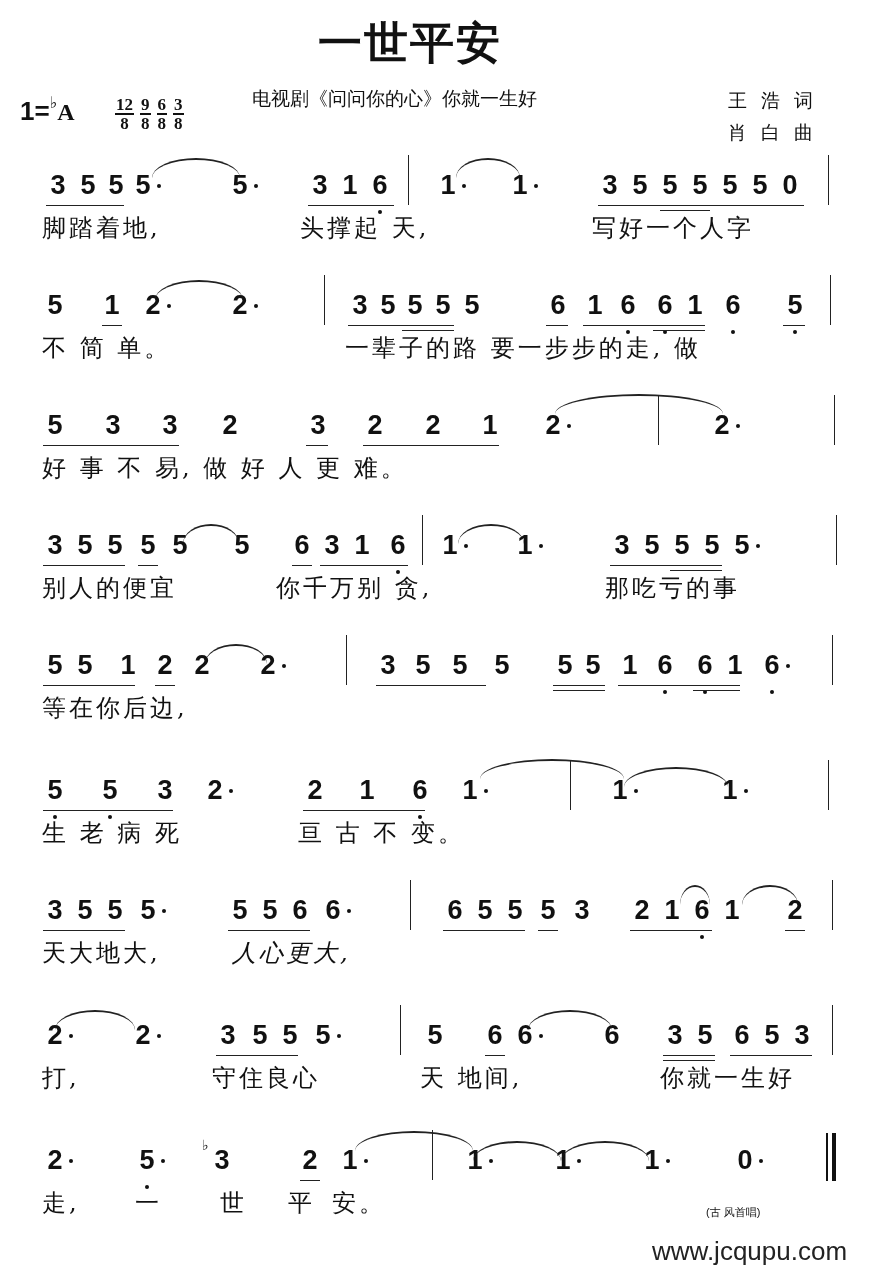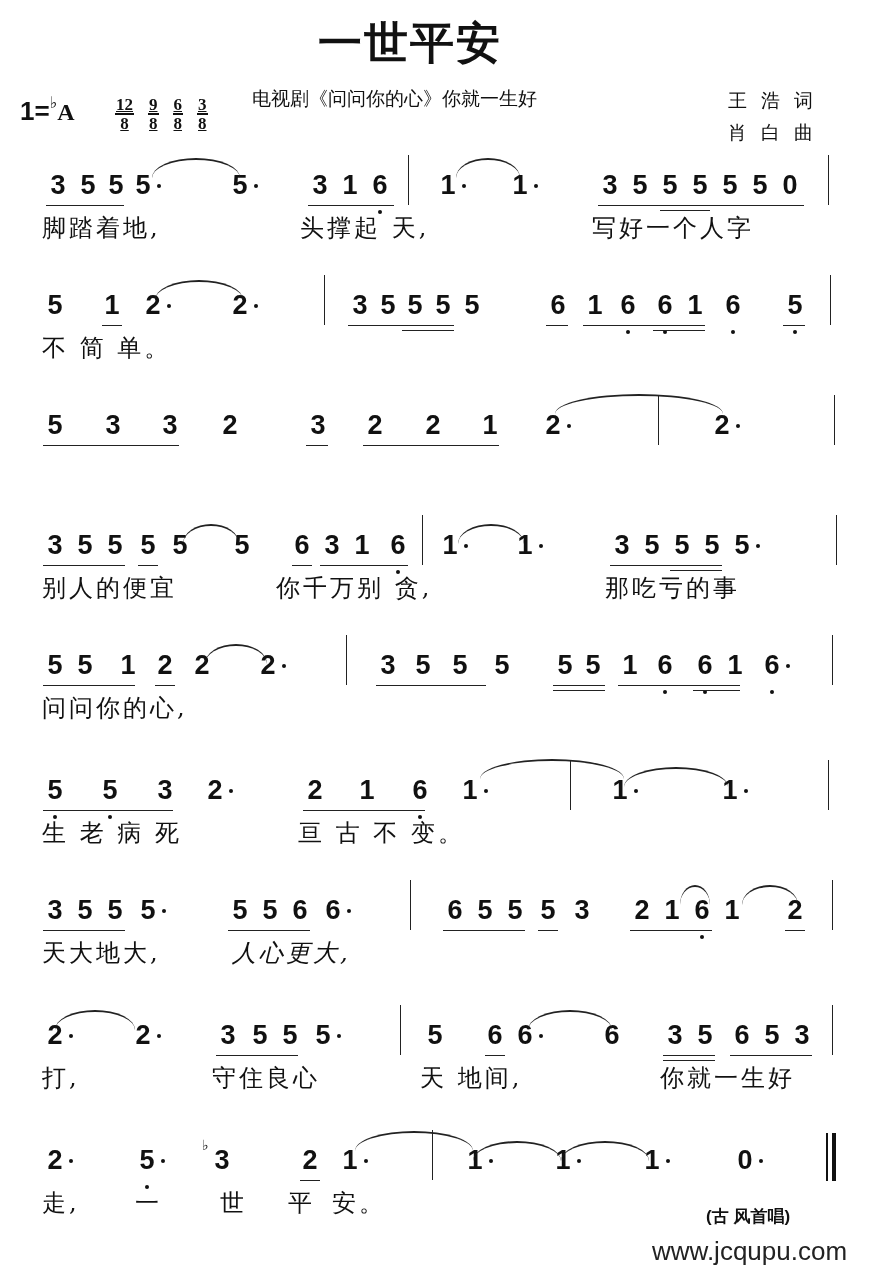--- a/index.html
+++ b/index.html
@@ -1,38 +1,38 @@
 <!DOCTYPE html>
 <html><head>
 <meta charset="utf-8">
 <style>
   html,body{margin:0;padding:0;background:#fff;}
   body{width:882px;height:1276px;position:relative;overflow:hidden;font-family:"Liberation Sans",sans-serif;color:#111;}
   .title{position:absolute;left:318px;top:14px;font-size:44px;font-weight:bold;letter-spacing:2px;font-family:"DejaVu Sans",sans-serif;}
   .key{position:absolute;left:20px;top:96px;font-size:26px;font-weight:bold;font-family:"Liberation Sans",sans-serif;}
   .key .flat{font-size:16px;position:relative;top:-12px;font-weight:normal;}
   .key .A{font-family:"Liberation Serif",serif;font-weight:bold;font-size:24px;}
-  .meters{position:absolute;left:115px;top:96px;display:flex;gap:14px;text-decoration:underline;}
+  .meters{position:absolute;left:115px;top:96px;display:flex;gap:6px;}
   .frac{display:flex;flex-direction:column;align-items:center;font-family:"Liberation Serif",serif;font-weight:bold;font-size:17px;line-height:17px;}
   .frac .num{border-bottom:2px solid #111;padding:0 1px;}
   .subtitle{position:absolute;left:252px;top:86px;font-size:19px;font-family:"DejaVu Serif",serif;}
   .credits{position:absolute;left:728px;top:84px;font-size:19px;font-family:"DejaVu Serif",serif;line-height:32px;}
   .credits div{letter-spacing:14px;}
   .row{position:absolute;left:0;width:882px;height:120px;}
   .note{position:absolute;font-size:27px;font-weight:bold;font-family:"Liberation Sans",sans-serif;width:20px;text-align:center;}
   .note .dot{position:absolute;left:24px;top:14px;width:4px;height:4px;background:#111;border-radius:50%;}
   .note .low{position:absolute;left:8px;width:4px;height:4px;background:#111;border-radius:50%;}
   .note .acc{position:absolute;left:-10px;top:-8px;font-size:14px;font-weight:normal;}
   .uline{position:absolute;height:0;border-top:1.5px solid #222;}
   .bar{position:absolute;width:0;border-left:1.5px solid #222;}
   .bar.dbl{border-left:2px solid #111;}
   .bar.dbl2{border-left:4px solid #111;}
   .lyric{position:absolute;font-size:24px;font-family:"DejaVu Serif",serif;letter-spacing:3px;white-space:nowrap;}
   .slur{position:absolute;border-top:2px solid #222;border-radius:50% 50% 0 0 / 100% 100% 0 0;height:18px;}
-  .singer{position:absolute;left:706px;top:1205px;font-size:17px;font-weight:bold;}
+  .singer{position:absolute;left:706px;top:1205px;font-size:11px;font-weight:normal;}
   .site{position:absolute;left:652px;top:1236px;font-size:26px;color:#222;font-family:"Liberation Sans",sans-serif;}
 </style>
 </head>
 <body>
 
 <div class="title">一世平安</div>
 
 <div class="key">
   <span>1=</span><span class="flat">♭</span><span class="A">A</span>
 </div>
@@ -115,38 +115,40 @@
       <div class="uline" style="left: 348px; width: 106px; top: 55px;"></div>
       <div class="uline" style="left: 402px; width: 52px; top: 60px;"></div>
       <div class="uline" style="left: 546px; width: 22px; top: 55px;"></div>
       <div class="uline" style="left: 583px; width: 122px; top: 55px;"></div>
       <div class="uline" style="left: 653px; width: 52px; top: 60px;"></div>
       <div class="uline" style="left: 783px; width: 22px; top: 55px;"></div>
       <div class="bar" style="left: 324px; top: 5px; height: 50px;"></div>
       <div class="bar" style="left: 830px; top: 5px; height: 50px;"></div>
       <div class="slur" style="left: 155px; width: 88px; top: 10px;"></div>
       <div class="lyric" style="left: 42px; top: 62px;">不  简 单。</div>
+      <div class="lyric" style="left: 345px; top: 62px;">一辈子的路  要一步步的走, 做</div>
     </div>
     <div class="row" style="top: 390px;">
       <div class="note" style="left: 45px; top: 20px;">5</div>
       <div class="note" style="left: 103px; top: 20px;">3</div>
       <div class="note" style="left: 160px; top: 20px;">3</div>
       <div class="note" style="left: 220px; top: 20px;">2</div>
       <div class="note" style="left: 308px; top: 20px;">3</div>
       <div class="note" style="left: 365px; top: 20px;">2</div>
       <div class="note" style="left: 423px; top: 20px;">2</div>
       <div class="note" style="left: 480px; top: 20px;">1</div>
       <div class="note" style="left: 543px; top: 20px;">2<span class="dot"></span></div>
       <div class="note" style="left: 712px; top: 20px;">2<span class="dot"></span></div>
       <div class="uline" style="left: 43px; width: 136px; top: 55px;"></div>
       <div class="uline" style="left: 306px; width: 22px; top: 55px;"></div>
       <div class="uline" style="left: 363px; width: 136px; top: 55px;"></div>
       <div class="bar" style="left: 658px; top: 5px; height: 50px;"></div>
       <div class="bar" style="left: 834px; top: 5px; height: 50px;"></div>
       <div class="slur" style="left: 555px; width: 168px; top: 4px;"></div>
+      <div class="lyric" style="left: 42px; top: 62px;">好   事   不   易,   做   好   人   更   难。</div>
     </div>
     <div class="row" style="top: 510px;">
       <div class="note" style="left: 45px; top: 20px;">3</div>
       <div class="note" style="left: 75px; top: 20px;">5</div>
       <div class="note" style="left: 105px; top: 20px;">5</div>
       <div class="uline" style="left: 138px; width: 20px; top: 55px;"></div>
       <div class="note" style="left: 138px; top: 20px;">5</div>
       <div class="note" style="left: 170px; top: 20px;">5</div>
       <div class="note" style="left: 232px; top: 20px;">5</div>
       <div class="uline" style="left: 292px; width: 20px; top: 55px;"></div>
@@ -194,21 +196,21 @@
       <div class="note" style="left: 762px; top: 20px;">6<span class="dot"></span><span class="low" style="top: 40px;"></span></div>
       <div class="uline" style="left: 43px; width: 92px; top: 55px;"></div>
       <div class="uline" style="left: 376px; width: 110px; top: 55px;"></div>
       <div class="uline" style="left: 553px; width: 52px; top: 55px;"></div>
       <div class="uline" style="left: 553px; width: 52px; top: 60px;"></div>
       <div class="uline" style="left: 618px; width: 122px; top: 55px;"></div>
       <div class="uline" style="left: 693px; width: 47px; top: 60px;"></div>
       <div class="bar" style="left: 346px; top: 5px; height: 50px;"></div>
       <div class="bar" style="left: 832px; top: 5px; height: 50px;"></div>
       <div class="slur" style="left: 205px; width: 62px; top: 14px;"></div>
-      <div class="lyric" style="left: 42px; top: 62px;">问问你的心,</div>
+      <div class="lyric" style="left: 42px; top: 62px;">等在你后边,</div>
     </div>
     <div class="row" style="top: 755px;">
       <div class="note" style="left: 45px; top: 20px;">5<span class="low" style="top: 40px;"></span></div>
       <div class="note" style="left: 100px; top: 20px;">5<span class="low" style="top: 40px;"></span></div>
       <div class="note" style="left: 155px; top: 20px;">3</div>
       <div class="note" style="left: 205px; top: 20px;">2<span class="dot"></span></div>
       <div class="note" style="left: 305px; top: 20px;">2</div>
       <div class="note" style="left: 357px; top: 20px;">1</div>
       <div class="note" style="left: 410px; top: 20px;">6<span class="low" style="top: 40px;"></span></div>
       <div class="note" style="left: 460px; top: 20px;">1<span class="dot"></span></div>

